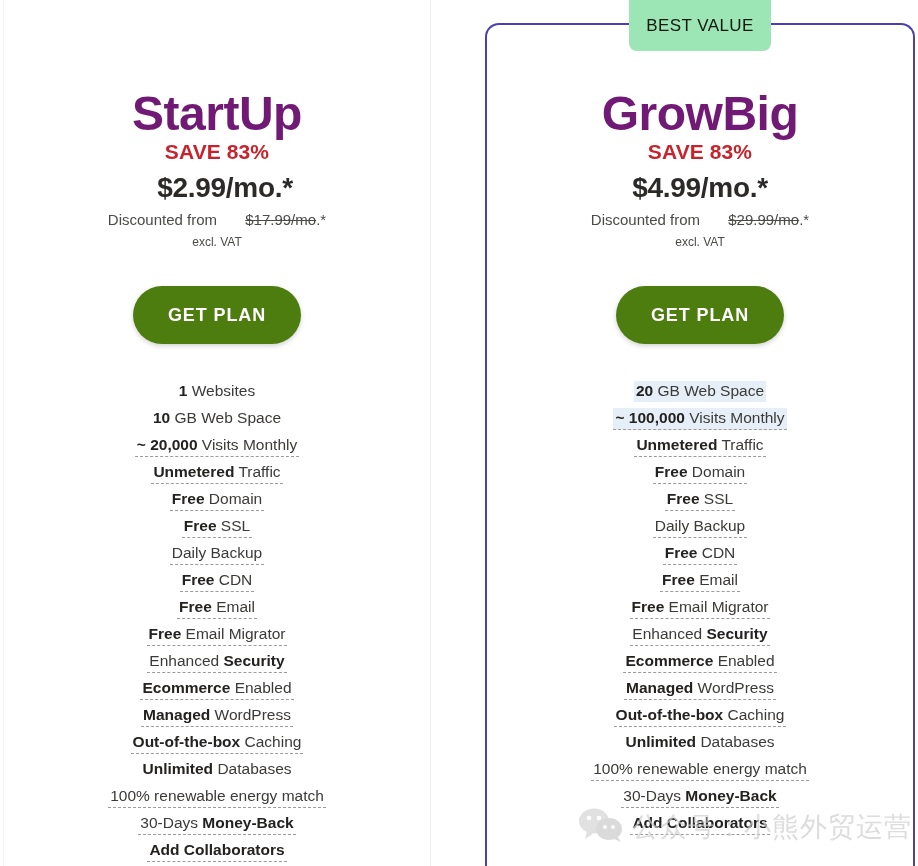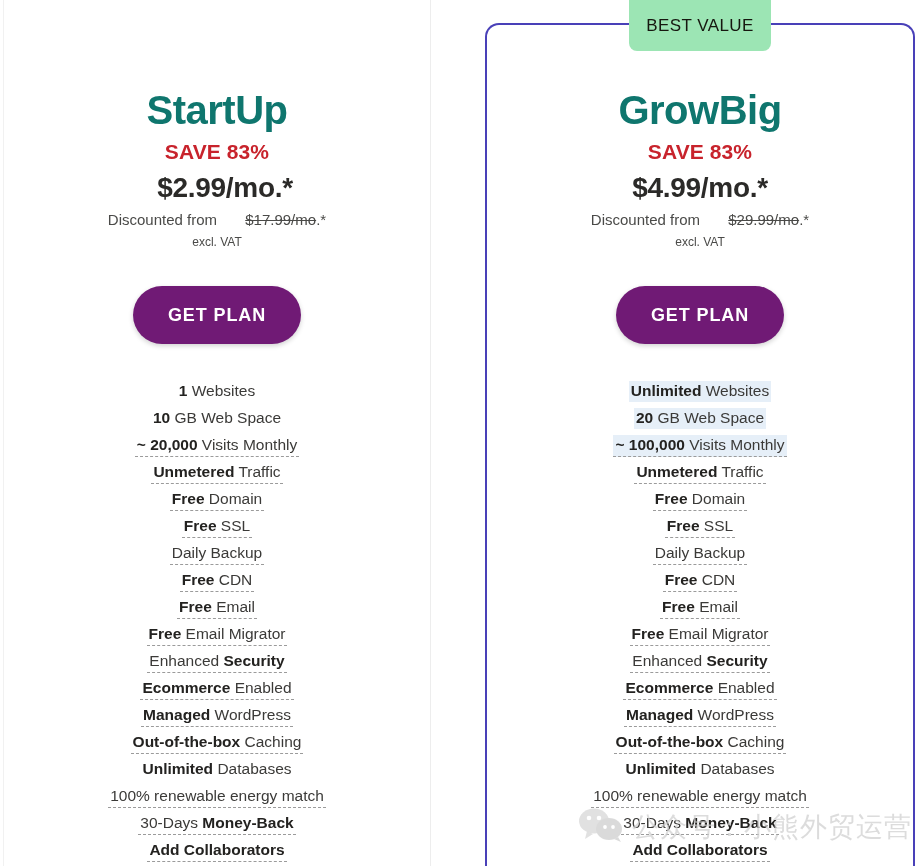--- a/index.html
+++ b/index.html
@@ -77,24 +77,24 @@
 
   
   .plan-inner {
     position: absolute;
     left: 0;
     right: 0;
     text-align: center;
   }
 
   .plan-name {
-    font-size: 40px;
+    font-size: 48px;
     font-weight: bold;
     letter-spacing: -0.5px;
-    color: #0f766e;
+    color: #701a75;
     line-height: 1;
   }
 
   .plan-save {
     font-size: 21px;
     font-weight: bold;
     color: #c8232c;
     letter-spacing: 0.1px;
   }
 
@@ -125,21 +125,21 @@
   .cta-wrap {
     display: flex;
     justify-content: center;
   }
   .cta {
     display: inline-flex;
     align-items: center;
     justify-content: center;
     width: 168px;
     height: 58px;
-    background: #701a75;
+    background: #4d7c0f;
     color: #ffffff;
     font-size: 18px;
     font-weight: bold;
     letter-spacing: 0.9px;
     border: none;
     border-radius: 29px;
     cursor: pointer;
     font-family: "Liberation Sans", sans-serif;
     box-shadow: 0 2px 5px rgba(0,0,0,0.18);
   }
@@ -242,21 +242,20 @@
       <div class="plan-inner" style="left: 487px; width: 426px; top: 0px;">
         <div class="plan-name" style="position: absolute; left: 0px; right: 0px; top: 90px;">GrowBig</div>
         <div class="plan-save" style="position: absolute; left: 0px; right: 0px; top: 140px;">SAVE 83%</div>
         <div class="plan-price" style="position: absolute; left: 0px; right: 0px; top: 172px;">$4.99/mo.*</div>
         <div class="plan-discount" style="position: absolute; left: 0px; right: 0px; top: 211px;"><span>Discounted from </span><span class="struck">$29.99/mo</span><span>.*</span></div>
         <div class="plan-vat" style="position: absolute; left: 0px; right: 0px; top: 235px;">excl. VAT</div>
         <div class="cta-wrap" style="position: absolute; left: 0px; right: 0px; top: 286px;">
           <button class="cta">GET PLAN</button>
         </div>
         <ul class="features" style="position: absolute; left: 0px; right: 0px; top: 377px;">
-          <li class="feature hl"><span class="ftext"><b>Unlimited</b><span> Websites</span></span></li>
           <li class="feature hl"><span class="ftext"><b>20</b><span> GB Web Space</span></span></li>
           <li class="feature dashed hl"><span class="ftext"><b>~ 100,000</b><span> Visits Monthly</span></span></li>
           <li class="feature dashed"><span class="ftext"><b>Unmetered</b><span> Traffic</span></span></li>
           <li class="feature dashed"><span class="ftext"><b>Free</b><span> Domain</span></span></li>
           <li class="feature dashed"><span class="ftext"><b>Free</b><span> SSL</span></span></li>
           <li class="feature dashed"><span class="ftext"><span>Daily Backup</span></span></li>
           <li class="feature dashed"><span class="ftext"><b>Free</b><span> CDN</span></span></li>
           <li class="feature dashed"><span class="ftext"><b>Free</b><span> Email</span></span></li>
           <li class="feature dashed"><span class="ftext"><b>Free</b><span> Email Migrator</span></span></li>
           <li class="feature dashed"><span class="ftext"><span>Enhanced </span><b>Security</b></span></li>

